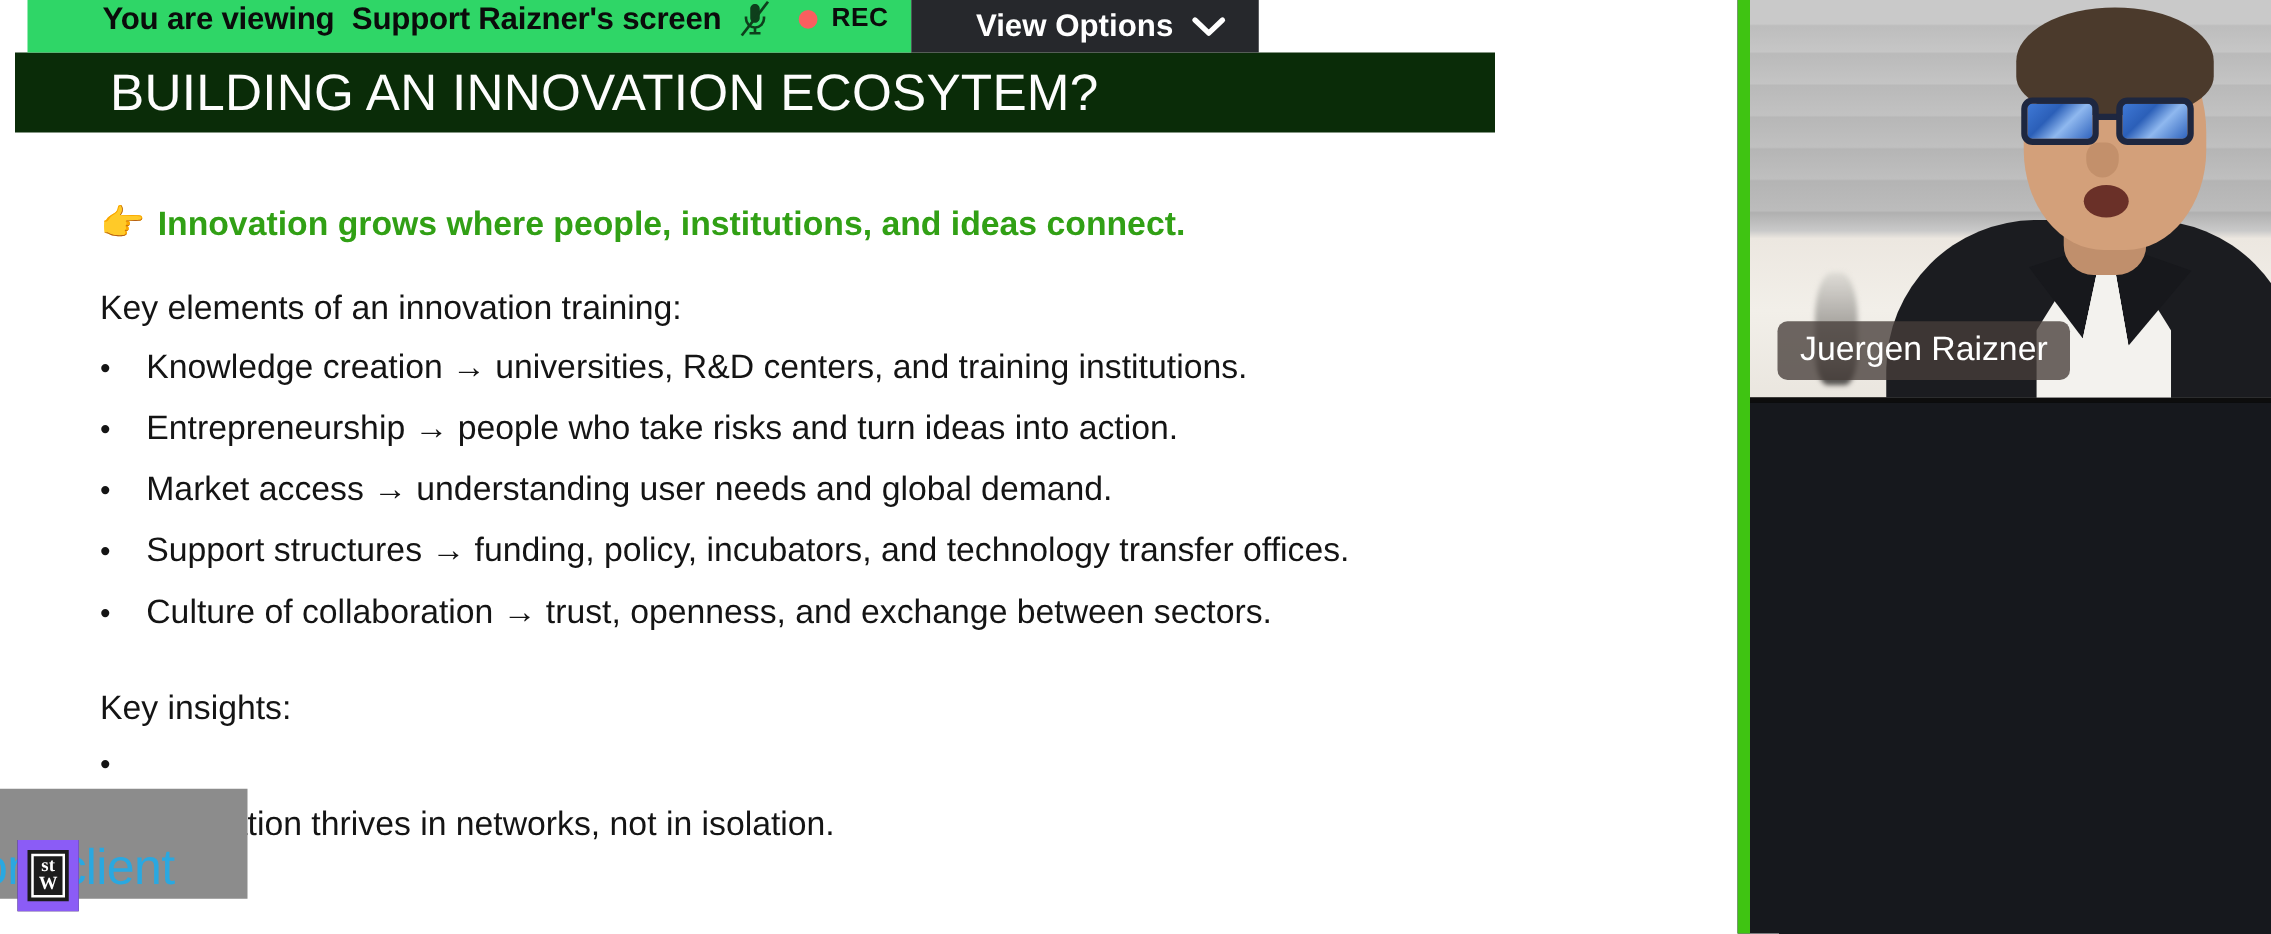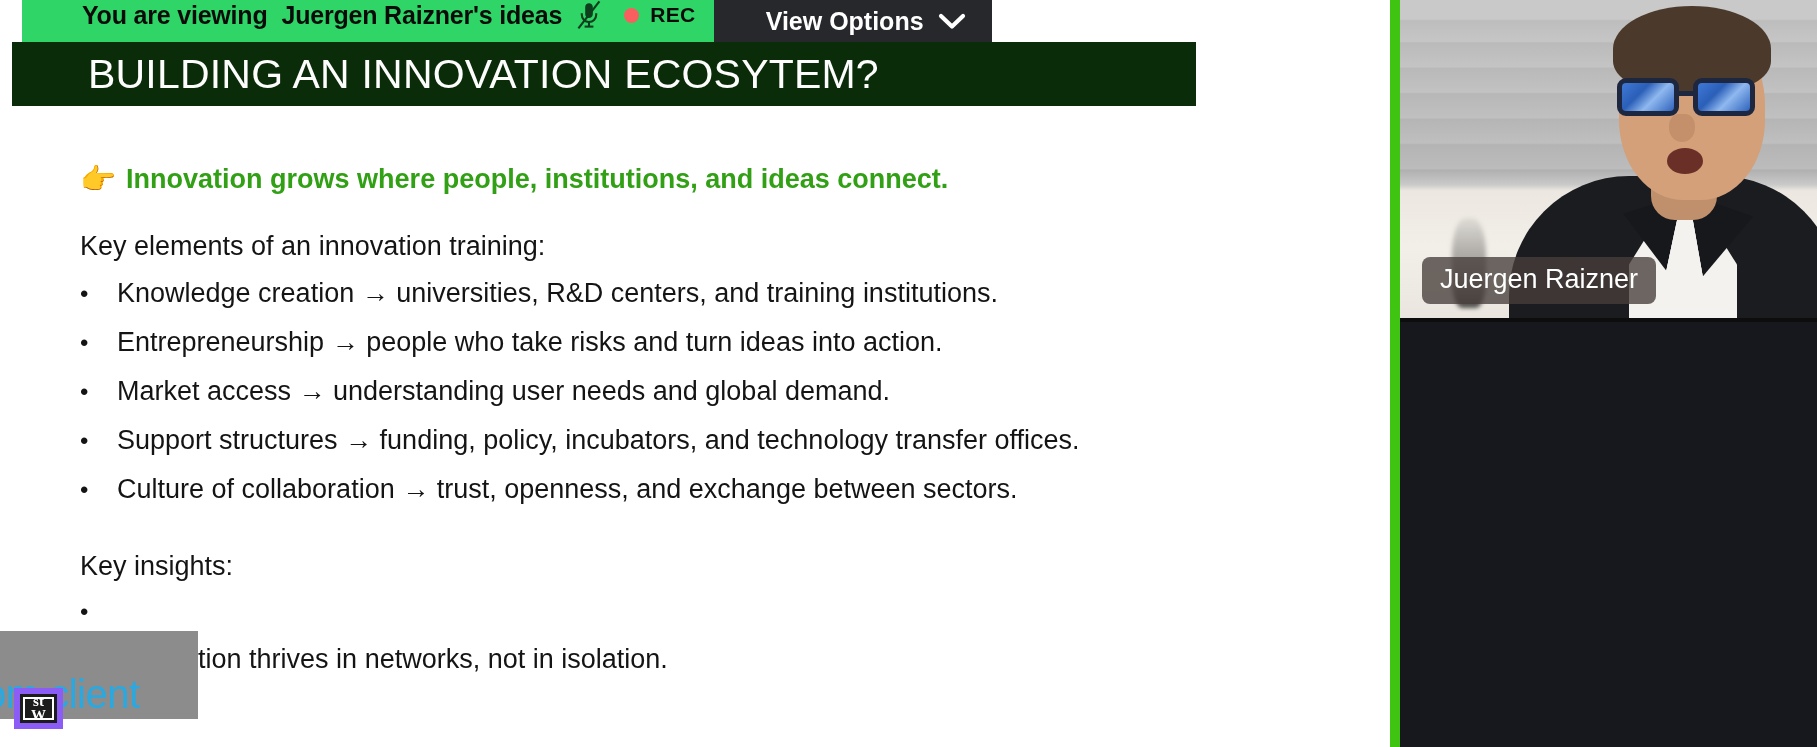--- a/index.html
+++ b/index.html
@@ -235,23 +235,23 @@
     font-weight: normal;
     letter-spacing: -0.5px;
     z-index: 26;
     white-space: nowrap;
   }
   #stw-logo {
     position: absolute;
     left: 14px;
     bottom: 18px;
     width: 49px;
-    height: 41px;
+    height: 57px;
     background: #1c1c1c;
-    border: 6px solid #8b5cf6;
+    border: 8px solid #8b5cf6;
     box-sizing: border-box;
     z-index: 30;
   }
   #stw-logo-inner {
     position: absolute;
     inset: 3px;
     border: 2px solid #ffffff;
     box-sizing: border-box;
     display: flex;
     flex-direction: column;
@@ -503,21 +503,21 @@
       <div id="stw-logo-inner">
         <span class="stw-line">st</span>
         <span class="stw-line">W</span>
       </div>
     </div>
 
     <div id="zoom-topbar">
 
       <div id="viewing-banner">
         <span class="viewing-text">You are viewing</span>
-        <span class="viewing-text gap">Juergen Raizner's ideas</span>
+        <span class="viewing-text gap">Support Raizner's screen</span>
 
         <span id="mic-muted-icon">
           <svg width="26" height="30" viewBox="0 0 26 30">
             <path d="M13 3.2c-2.1 0-3.8 1.7-3.8 3.8v7.3c0 2.1 1.7 3.8 3.8 3.8s3.8-1.7 3.8-3.8V7c0-2.1-1.7-3.8-3.8-3.8z" fill="#0e3f1c"></path>
             <path d="M5.8 13.2v1.6c0 4 3.2 7.2 7.2 7.2s7.2-3.2 7.2-7.2v-1.6" fill="none" stroke="#0e3f1c" stroke-width="2.1"></path>
             <line x1="13" y1="22" x2="13" y2="26.6" stroke="#0e3f1c" stroke-width="2.1"></line>
             <line x1="8.6" y1="26.6" x2="17.4" y2="26.6" stroke="#0e3f1c" stroke-width="2.1"></line>
             <line x1="2.4" y1="28.4" x2="23.4" y2="1.4" stroke="#0e3f1c" stroke-width="2.2"></line>
           </svg>
         </span>

